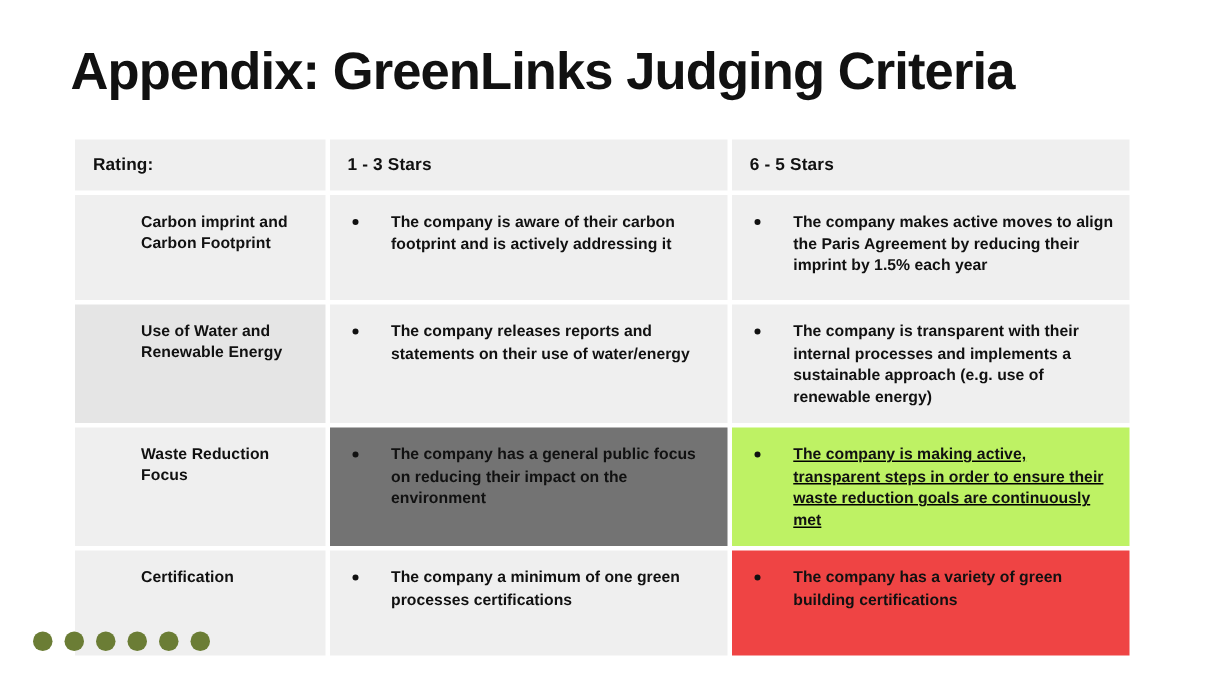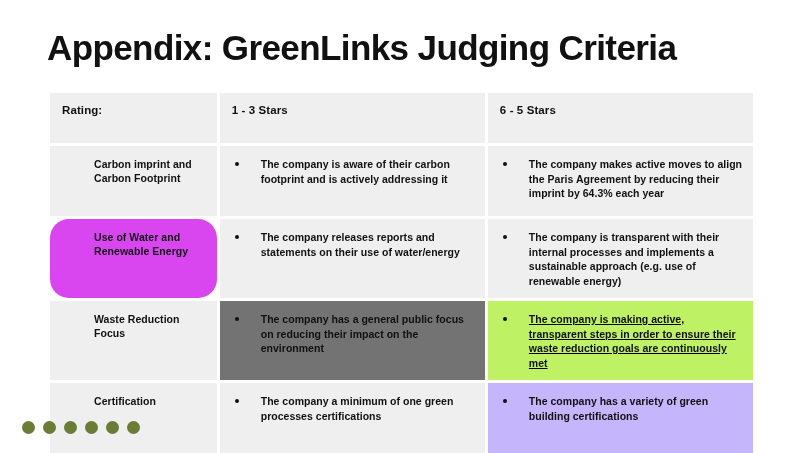--- a/index.html
+++ b/index.html
@@ -48,21 +48,21 @@
     background: #efefef;
     vertical-align: top;
     padding: 0;
   }
 
   .col-rating   { width: 166px; }
   .col-band     { width: 264px; }
 
   
   .head-cell {
-    height: 50px;
+    height: 34px;
   }
   .head-cell .head-label {
     display: block;
     font-size: 11.5px;
     font-weight: 700;
     color: #111111;
     letter-spacing: 0.1px;
     padding: 11px 0 0 12px;
   }
 
@@ -155,27 +155,27 @@
         </td>
         <td class="row-cell-band" style="background: rgb(239, 239, 239);">
           <div class="bullet-row">
             <span class="bullet-dot"></span>
             <span class="bullet-text">The company is aware of their carbon footprint and is actively addressing it</span>
           </div>
         </td>
         <td class="row-cell-band" style="background: rgb(239, 239, 239);">
           <div class="bullet-row">
             <span class="bullet-dot"></span>
-            <span class="bullet-text">The company makes active moves to align the Paris Agreement by reducing their imprint by 64.3% each year</span>
-          </div>
-        </td>
-      </tr>
-
-      <tr>
-        <td class="row-cell-rating" style="background: #d946ef; border-radius: 19px;">
+            <span class="bullet-text">The company makes active moves to align the Paris Agreement by reducing their imprint by 1.5% each year</span>
+          </div>
+        </td>
+      </tr>
+
+      <tr>
+        <td class="row-cell-rating" style="background: #e5e5e5;">
           <span class="rating-label">Use of Water and Renewable Energy</span>
         </td>
         <td class="row-cell-band" style="background: rgb(239, 239, 239);">
           <div class="bullet-row">
             <span class="bullet-dot"></span>
             <span class="bullet-text">The company releases reports and statements on their use of water/energy</span>
           </div>
         </td>
         <td class="row-cell-band" style="background: rgb(239, 239, 239);">
           <div class="bullet-row">
@@ -206,21 +206,21 @@
       <tr>
         <td class="row-cell-rating" style="background: rgb(239, 239, 239);">
           <span class="rating-label">Certification</span>
         </td>
         <td class="row-cell-band" style="background: rgb(239, 239, 239);">
           <div class="bullet-row">
             <span class="bullet-dot"></span>
             <span class="bullet-text">The company a minimum of one green processes certifications</span>
           </div>
         </td>
-        <td class="row-cell-band" style="background: #c4b5fd;">
+        <td class="row-cell-band" style="background: #ef4444;">
           <div class="bullet-row">
             <span class="bullet-dot"></span>
             <span class="bullet-text">The company has a variety of green building certifications</span>
           </div>
         </td>
       </tr>
     </tbody>
   </table>
 
   <div class="dot-strip">

